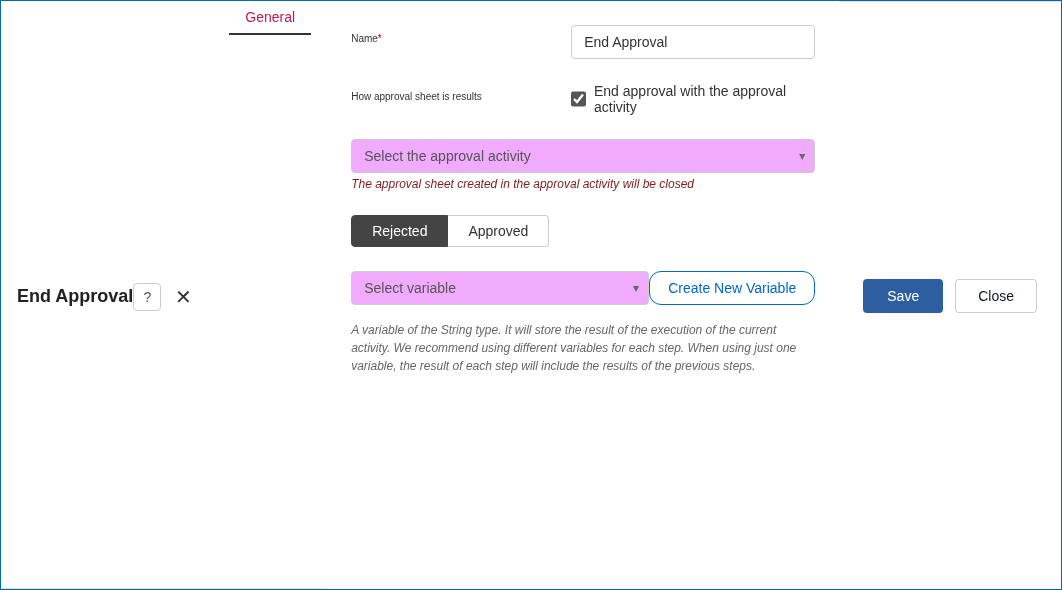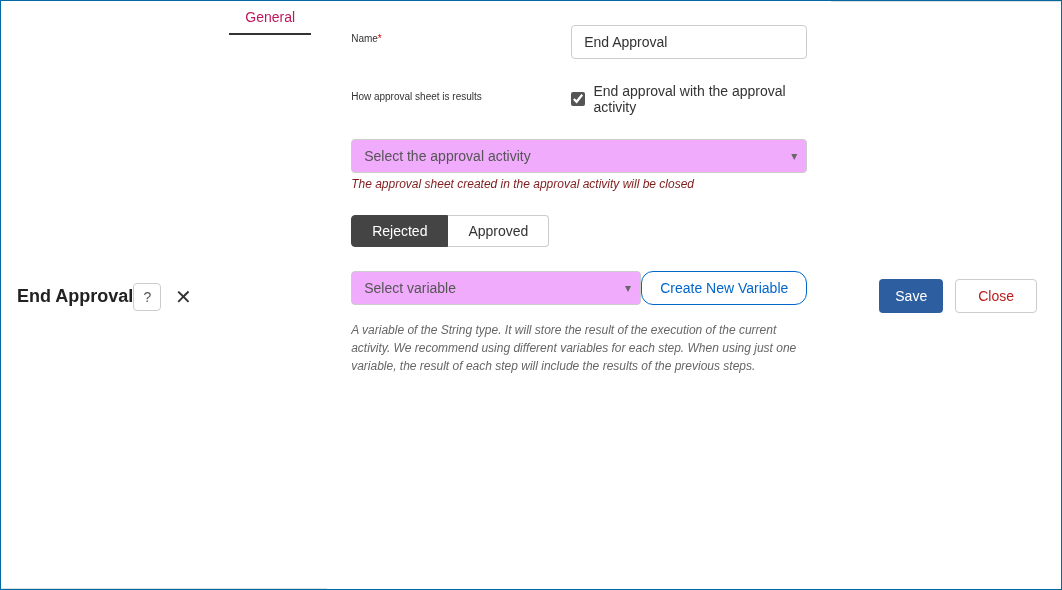--- a/index.html
+++ b/index.html
@@ -197,34 +197,33 @@
       line-height: 1.5;
     }
     .dialog-footer {
       padding: 12px 24px;
       display: flex;
       align-items: center;
       gap: 12px;
       border-top: 1px solid #e0e0e0;
     }
     .btn-save {
-      padding: 9px 16px;
+      padding: 9px 24px;
       background: #2d5fa0;
       color: #fff;
       border: none;
       border-radius: 4px;
       font-size: 14px;
       cursor: pointer;
       font-weight: 500;
-      margin-left: 24px;
     }
     .btn-close {
       padding: 8px 22px;
       background: #fff;
-      color: #b91c1c;
+      color: #0f172a;
       border: 1px solid #ccc;
       border-radius: 4px;
       font-size: 14px;
       cursor: pointer;
     }
   </style>
 </head>
 <body>
 
 <div class="dialog">

